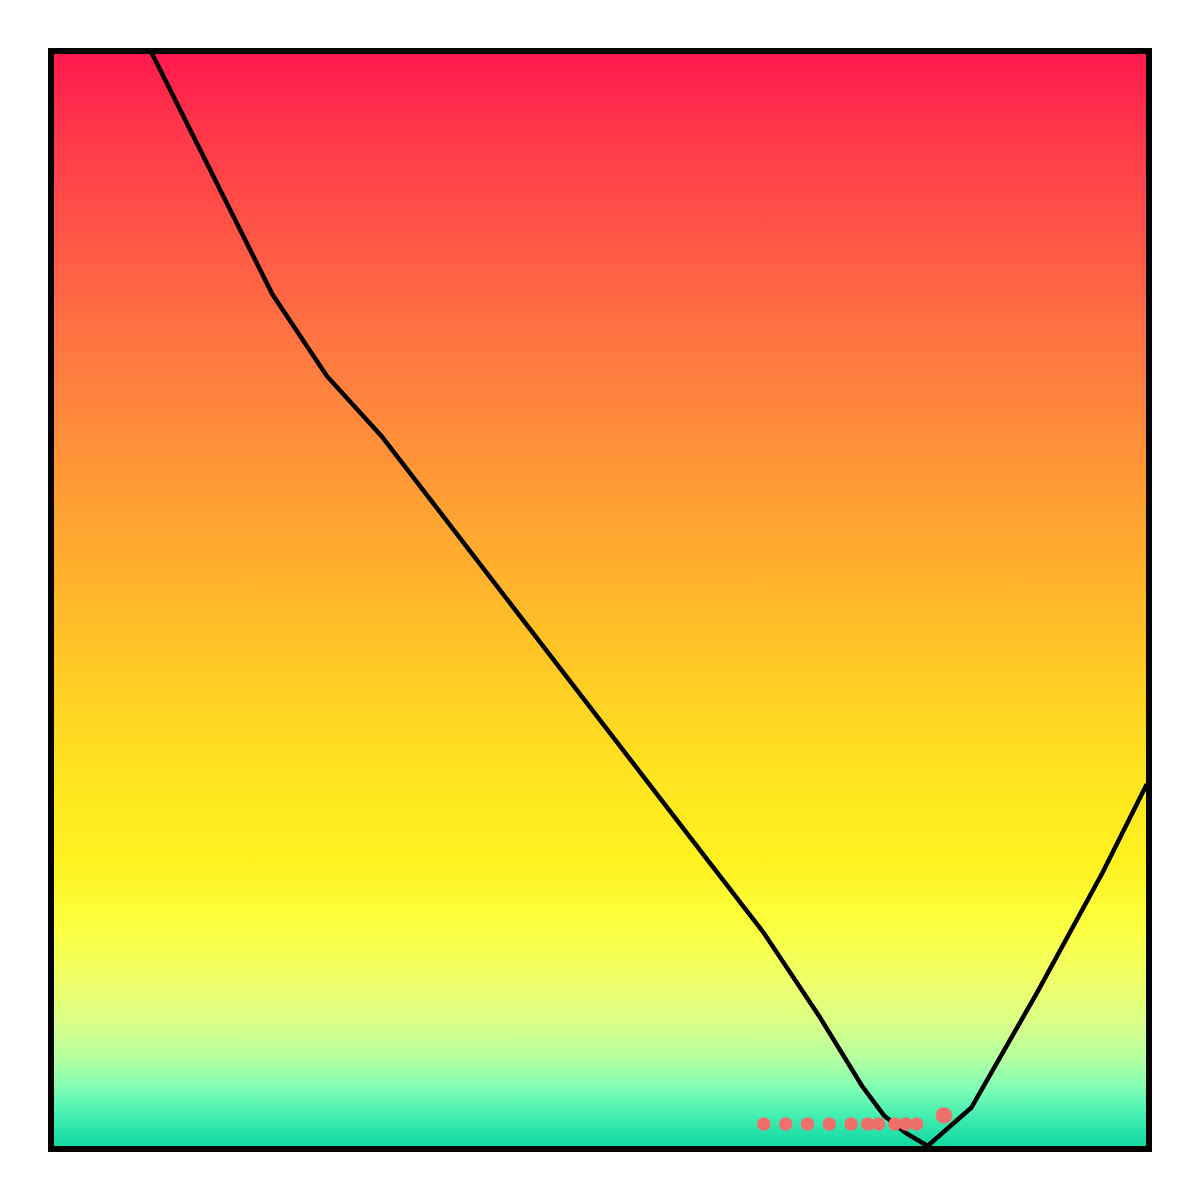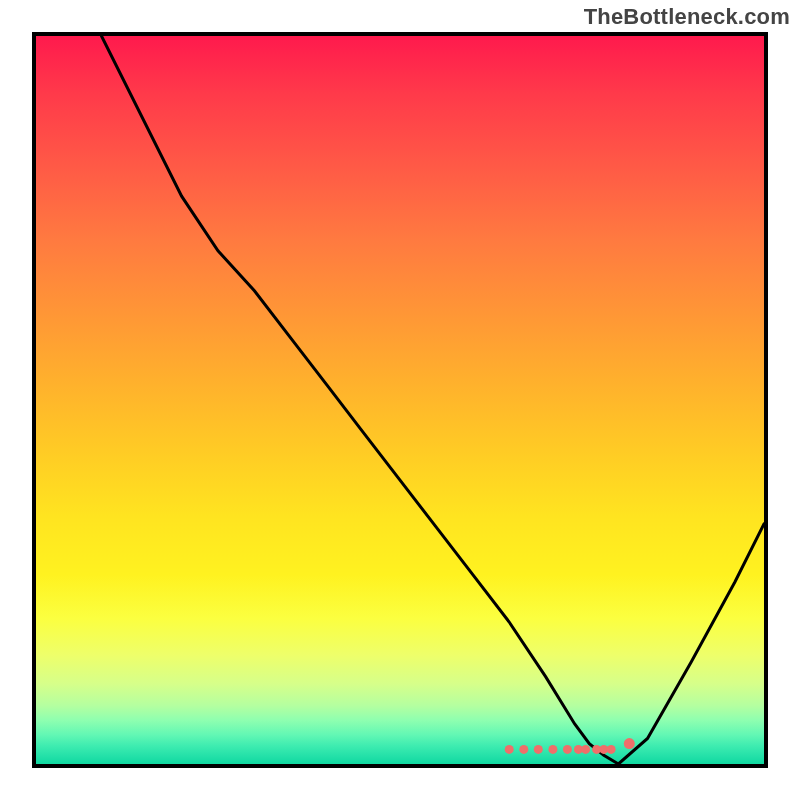--- a/index.html
+++ b/index.html
@@ -68,21 +68,20 @@
     left: 0;
     top: 0;
     width: 100%;
     height: 100%;
   }
 </style>
 </head>
 <body>
 
 <div class="container">
-  <div class="watermark">TheBottleneck.com</div>
 
   <div class="plot-frame">
     <div class="gradient"></div>
     <svg class="curve" viewBox="0 0 728 728" preserveAspectRatio="none">
       <path fill="none" stroke="#000000" stroke-width="3" stroke-linecap="round" d="M65.5 0.0 L145.6 160.2 L182.0 214.8 L218.4 254.8 L254.8 302.1 L291.2 349.4 L327.6 396.8 L364.0 444.1 L400.4 491.4 L436.8 538.7 L473.2 586.0 L509.6 640.6 L538.7 688.0 L553.3 707.6 L567.8 719.3 L582.4 728.0 L611.5 702.5 L655.2 626.1 L698.9 546.0 L728.0 487.8"></path>
       <g>
           <circle cx="473.2" cy="713.4" r="4.5" fill="#ef6f6a"></circle>
           <circle cx="487.8" cy="713.4" r="4.5" fill="#ef6f6a"></circle>
           <circle cx="502.3" cy="713.4" r="4.5" fill="#ef6f6a"></circle>
           <circle cx="516.9" cy="713.4" r="4.5" fill="#ef6f6a"></circle>

